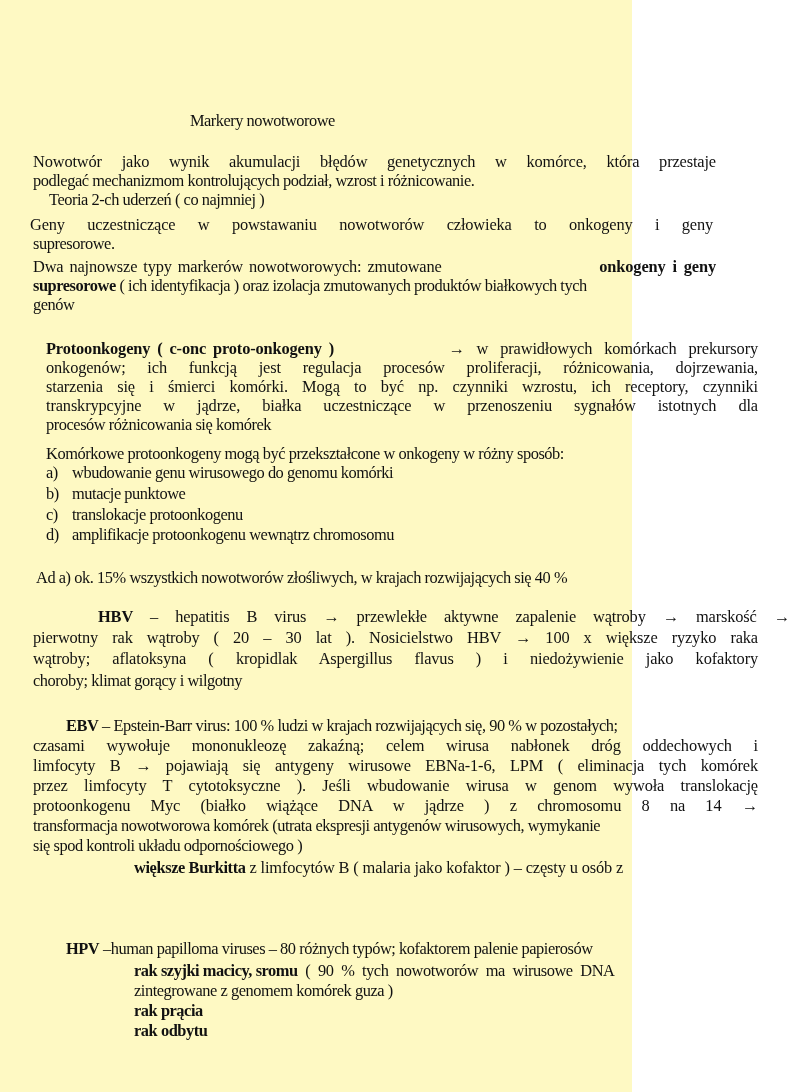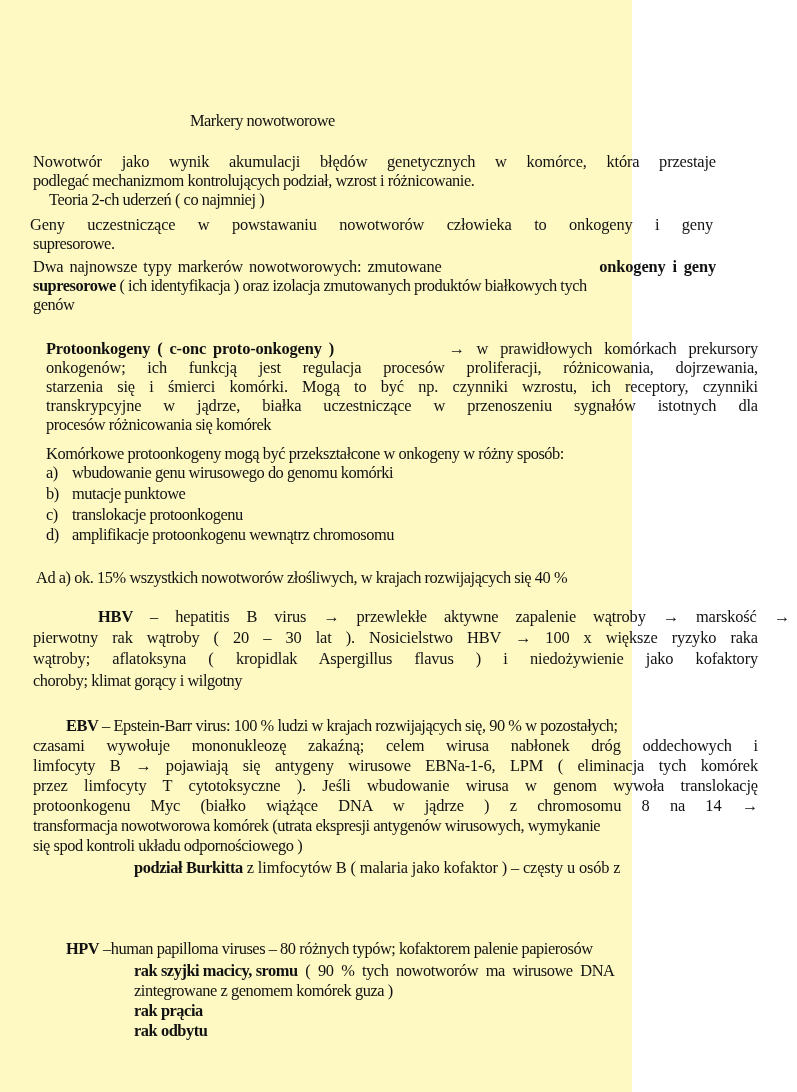--- a/index.html
+++ b/index.html
@@ -78,21 +78,21 @@
   <div class="ln narrow" style="left:66px;top:716px;">
     <b>EBV</b><span> – Epstein-Barr virus: 100 % ludzi w krajach rozwijających się, 90 % w pozostałych;</span>
   </div>
   <div class="ln just" style="left:33px;top:736px;width:725px;">czasami wywołuje mononukleozę zakaźną; celem wirusa nabłonek dróg oddechowych i</div>
   <div class="ln just" style="left:33px;top:756px;width:725px;">limfocyty B → pojawiają się antygeny wirusowe EBNa-1-6, LPM ( eliminacja tych komórek</div>
   <div class="ln just" style="left:33px;top:776px;width:725px;">przez limfocyty T cytotoksyczne ). Jeśli wbudowanie wirusa w genom wywoła translokację</div>
   <div class="ln just" style="left:33px;top:796px;width:725px;">protoonkogenu Myc      (białko wiążące DNA w jądrze ) z chromosomu 8 na 14 →</div>
   <div class="ln narrow" style="left:33px;top:816px;text-align:center;">transformacja nowotworowa komórek   (utrata ekspresji antygenów wirusowych, wymykanie</div>
   <div class="ln narrow" style="left:33px;top:836px;">się spod kontroli układu odpornościowego )</div>
   <div class="ln" style="left:134px;top:858px;width:624px;">
-    <b style="letter-spacing:-0.4px;">podział Burkitta</b><span> z limfocytów B ( malaria jako kofaktor ) – częsty u osób z</span>
+    <b style="letter-spacing:-0.4px;">większe Burkitta</b><span> z limfocytów B ( malaria jako kofaktor ) – częsty u osób z</span>
   </div>
 
   <div class="ln narrow" style="left:66px;top:939px;">
     <b>HPV</b><span> –human papilloma viruses – 80 różnych typów; kofaktorem palenie papierosów</span>
   </div>
   <div class="ln narrow" style="left:134px;top:961px;">
     <b>rak szyjki macicy, sromu</b><span style="word-spacing:4px;"> ( 90 % tych nowotworów ma wirusowe DNA</span>
   </div>
   <div class="ln narrow" style="left:134px;top:981px;">zintegrowane z genomem komórek guza )</div>
   <div class="ln narrow" style="left:134px;top:1001px;"><b>rak prącia</b></div>

